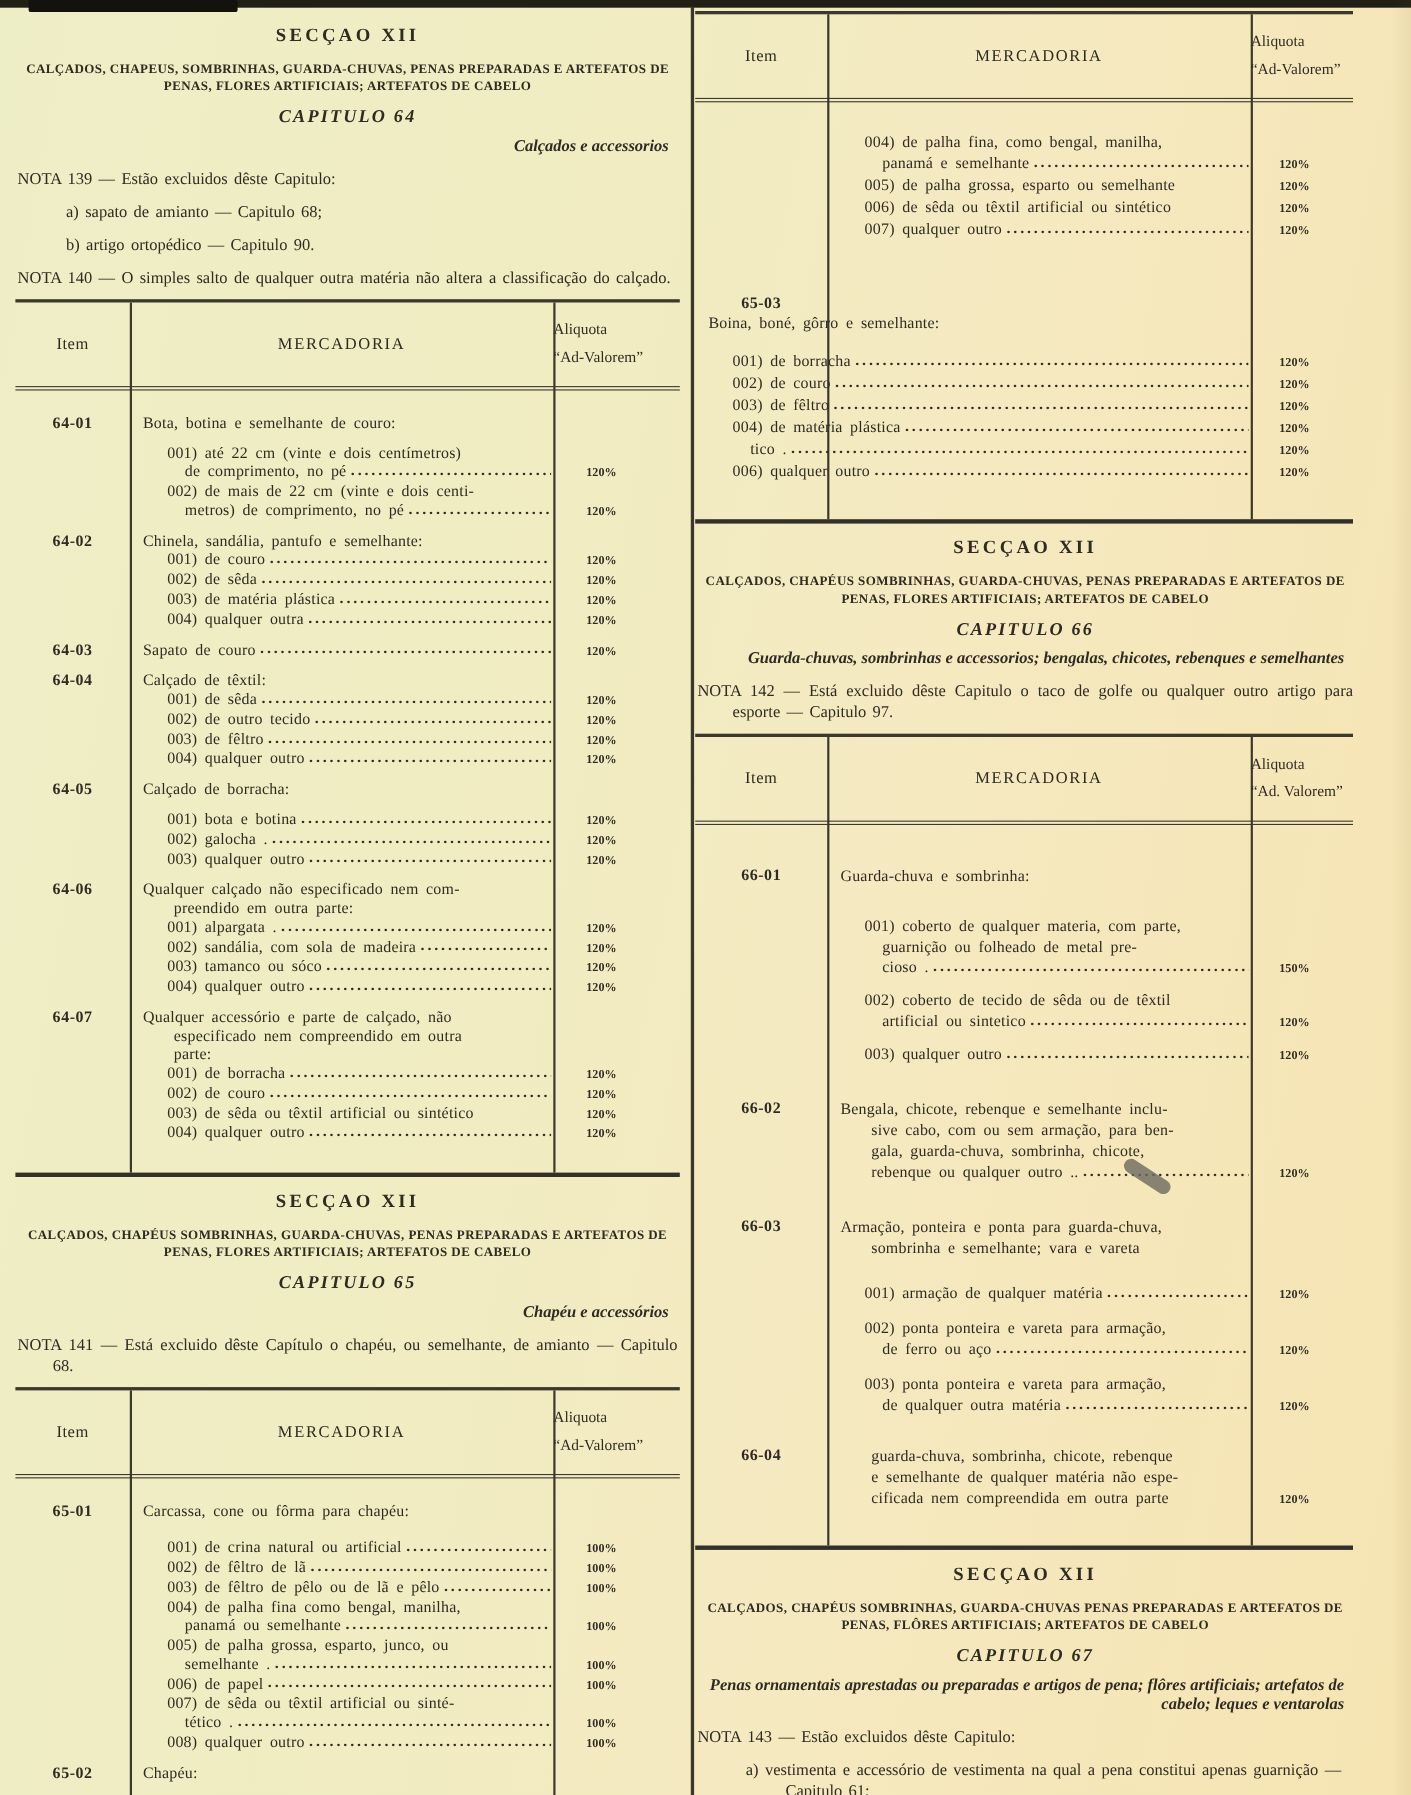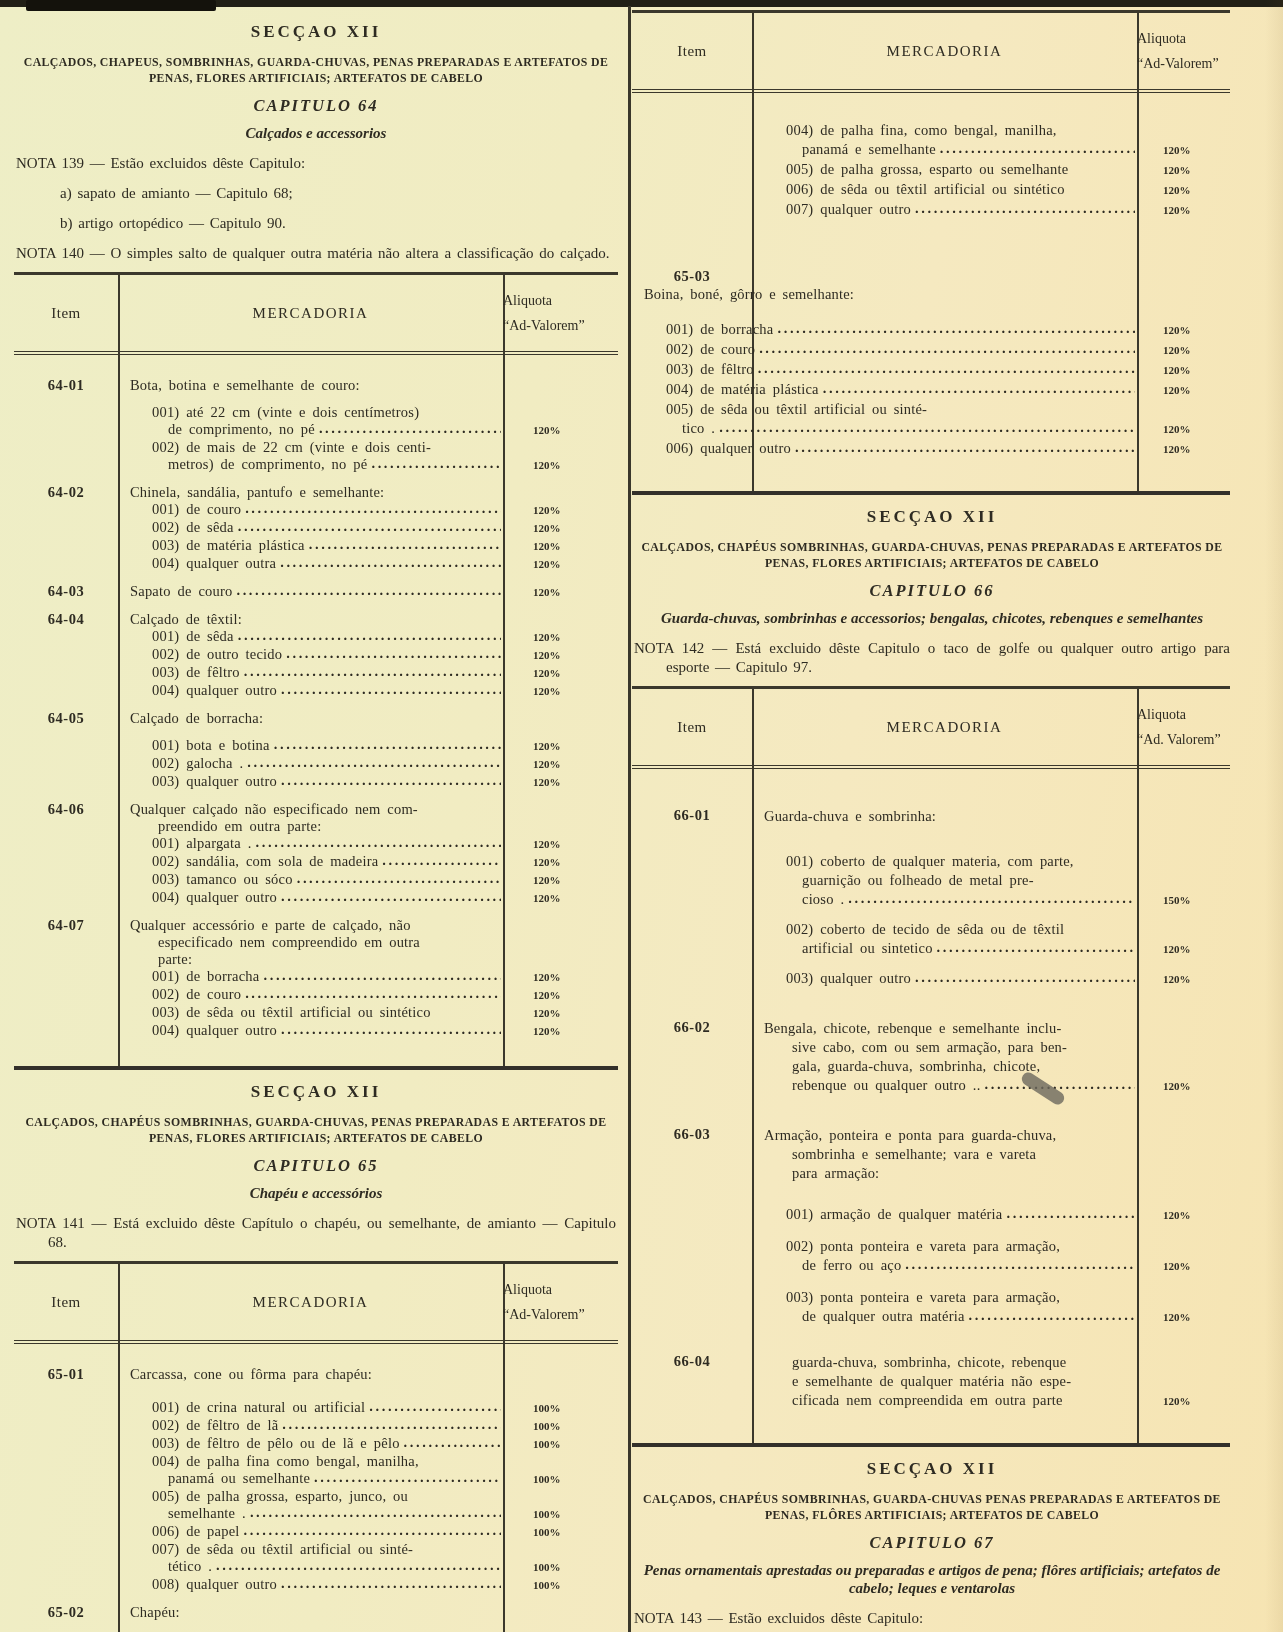--- a/index.html
+++ b/index.html
@@ -11,21 +11,21 @@
   .topband{position:absolute;top:0;left:0;width:100%;height:7px;background:#211f16;}
   .topband-heavy{position:absolute;top:0;left:26px;width:190px;height:11px;background:#14120c;border-radius:2px;}
   .divider-v{position:absolute;left:628px;top:6px;bottom:0;width:3px;background:#3a372b;}
   .col{position:absolute;top:10px;}
   .col-left{left:14px;width:604px;}
   .col-right{left:632px;width:600px;}
 
   .sec-title{font-size:17px;font-weight:bold;text-align:center;letter-spacing:3px;margin:12px 0 10px;}
   .sec-caption{font-size:11.8px;font-weight:bold;text-align:center;letter-spacing:.4px;line-height:16px;margin:12px 4px 10px;}
   .sec-chapter{font-size:16.5px;font-style:italic;font-weight:bold;text-align:center;letter-spacing:2px;margin:10px 0 8px;}
-  .sec-sub{font-size:15px;font-style:italic;font-weight:bold;text-align:center;line-height:18px;margin:2px 10px 12px;}
+  .sec-sub{font-size:15px;font-style:italic;font-weight:bold;text-align:right;line-height:18px;margin:2px 10px 12px;}
   .note{font-size:15px;line-height:19px;margin:9px 2px;padding-left:32px;text-indent:-32px;text-align:justify;word-spacing:2px;}
   .note.list{padding-left:80px;text-indent:-36px;text-align:left;margin:11px 2px;}
 
   .tbl{position:relative;border-top:3px solid #3b382c;border-bottom:4px solid #33302a;margin-top:8px;}
   .tbl.nb{border-bottom:none;}
   .tbl-left{--cw:104px;--rx:489px;--rw:115px;width:604px;}
   .tbl-right{--cw:120px;--rx:505px;--rw:93px;width:598px;}
   .col-right .tbl:first-child{margin-top:0;}
   .vl{position:absolute;top:0;bottom:0;width:2px;background:#3b382c;}
   .vl1{left:var(--cw);}
@@ -426,23 +426,20 @@
               <div class="line i1">
                 <span class="t">003) de fêltro</span>
                 <span class="fill"></span>
                 <span class="rate">120%</span>
               </div>
               <div class="line i1">
                 <span class="t">004) de matéria plástica</span>
                 <span class="fill"></span>
                 <span class="rate">120%</span>
               </div>
-              <div class="line i1">
-                <span class="t">005) de sêda ou têxtil artificial ou sinté-</span>
-              </div>
               <div class="line i2">
                 <span class="t">tico .</span>
                 <span class="fill"></span>
                 <span class="rate">120%</span>
               </div>
               <div class="line i1">
                 <span class="t">006) qualquer outro</span>
                 <span class="fill"></span>
                 <span class="rate">120%</span>
               </div>
@@ -526,23 +523,20 @@
           </div>
           <div class="row" style="margin-top: 30px;">
             <div class="code">66-03</div>
             <div class="rbody">
               <div class="line i0">
                 <span class="t">Armação, ponteira e ponta para guarda-chuva,</span>
               </div>
               <div class="line i3">
                 <span class="t">sombrinha e semelhante; vara e vareta</span>
               </div>
-              <div class="line i3">
-                <span class="t">para armação:</span>
-              </div>
               <div class="gap" style="height: 22px;"></div>
               <div class="line i1">
                 <span class="t">001) armação de qualquer matéria</span>
                 <span class="fill"></span>
                 <span class="rate">120%</span>
               </div>
               <div class="gap" style="height: 12px;"></div>
               <div class="line i1">
                 <span class="t">002) ponta ponteira e vareta para armação,</span>
               </div>

